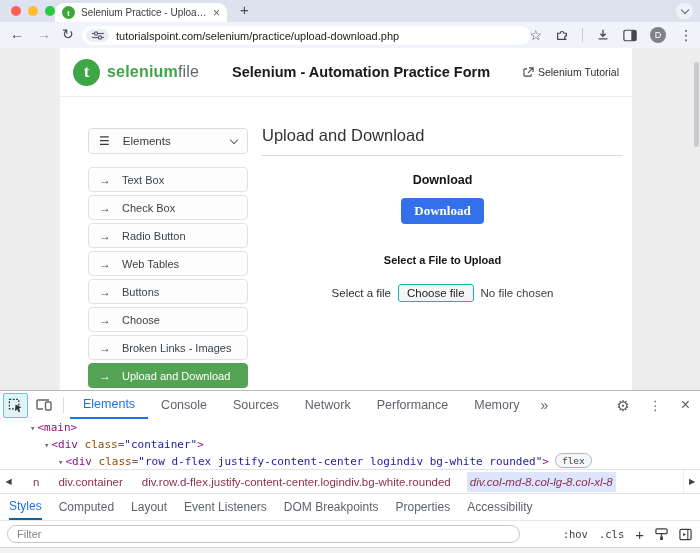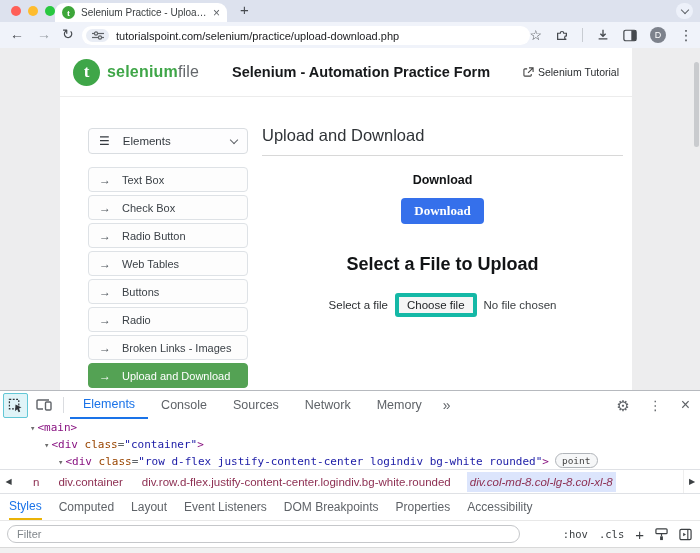--- a/index.html
+++ b/index.html
@@ -62,23 +62,23 @@
   .sb-item .lbl { font-size:11px; color:#3c4248; margin-left:11px; white-space:nowrap; }
   .sb-item.active { background:#54a254; border-color:#54a254; }
   .sb-item.active .arr, .sb-item.active .lbl { color:#fff; font-weight:500; }
 
   .content { position:absolute; left:202px; top:78px; width:361px; }
   .content h1 { font-size:16.5px; font-weight:500; color:#2f3337; padding-bottom:10px; border-bottom:1px solid #d8d8d8; }
   .center-col { text-align:center; }
   .dl-title { margin-top:17px; font-size:12.5px; font-weight:700; color:#121416; }
   .dl-btn { display:inline-block; margin-top:11px; background:#3570eb; color:#fff;
             font:bold 13px "Liberation Serif", serif; padding:5px 13px; border-radius:4px; border:none; }
-  .up-title { margin-top:30px; font-size:18px; font-weight:700; color:#121416; }
+  .up-title { margin-top:30px; font-size:11px; font-weight:700; color:#121416; }
   .file-row { margin-top:18px; display:inline-flex; align-items:center; gap:7px; font-size:11.5px; color:#2b2e31; }
-  .choose-btn { border:4px solid #14b8a6; background:#f5f5f5; border-radius:3px; padding:2px 8px;
+  .choose-btn { border:1px solid #14b8a6; background:#f5f5f5; border-radius:3px; padding:2px 8px;
                 font-size:11.5px; color:#1c1e21; font-family:"Liberation Sans",sans-serif; }
   .no-file { color:#3c4043; }
 
   
   .devtools { position:absolute; left:0; top:390px; width:700px; height:163px; background:#fff; border-top:1px solid #b6b9be; }
   .dt-toolbar { position:absolute; left:0; top:0; width:700px; height:28px; }
   .inspect-btn { position:absolute; left:3px; top:2px; width:25px; height:25px; background:#e0f4f8;
                  border:1px solid #62c7d6; border-radius:2px; display:flex; align-items:center; justify-content:center; }
   .device-btn { position:absolute; left:36px; top:6px; }
   .dt-sep { position:absolute; left:63px; top:6px; width:1px; height:16px; background:#dadce0; }
@@ -100,21 +100,21 @@
             display:flex; align-items:center; overflow:hidden; }
   .crumb-nav { width:17px; height:100%; display:flex; align-items:center; justify-content:center;
                font-size:8px; color:#3c4043; flex:none; }
   .crumb-nav.right { position:absolute; right:0; top:0; background:#fff; border-left:1px solid #eee; }
   .crumb { font-size:11.5px; color:#8d2f52; margin-left:13px; padding:4px 3px; white-space:nowrap; }
   .crumb.selected { background:#dce5fc;font-style:italic; }
 
   .styles-tabs { position:absolute; left:0; top:102px; width:700px; height:28px; border-top:1px solid #dfe1e5;
                  border-bottom:1px solid #e8e8e8; display:flex; align-items:stretch; padding-left:9px; }
   .st-tab { font-size:12px; color:#5f6368; display:flex; align-items:center; margin-right:17px; white-space:nowrap; }
-  .st-tab.active { color:#1a73e8; border-bottom:2px solid #eab308; }
+  .st-tab.active { color:#1a73e8; border-bottom:2px solid #0369a1; }
 
   .filter-row { position:absolute; left:0; top:130px; width:700px; height:26px; display:flex; align-items:center; }
   .filter-input { margin-left:7px; width:513px; height:18px; border:1px solid #c5c7ca; border-radius:9px;
                   font-size:11px; padding:0 9px; color:#333; outline:none; font-family:"Liberation Sans",sans-serif; }
   .filter-input::placeholder { color:#80868b; }
   .fr-right { position:absolute; right:8px; top:0; height:26px; display:flex; align-items:center; gap:11px; }
   .fr-txt { font:10.5px "DejaVu Sans Mono", monospace; color:#3c4043; }
   .fr-plus { font-size:15px; color:#3c4043; position:relative; line-height:1; }
 
   .bottom-strip { position:absolute; left:0; top:156px; width:700px; height:7px; background:#f1f1f1; border-top:1px solid #d9d9d9; }
@@ -217,21 +217,21 @@
         <div class="sb-item">
             <span class="arr">→</span>
             <span class="lbl">Web Tables</span>
           </div>
         <div class="sb-item">
             <span class="arr">→</span>
             <span class="lbl">Buttons</span>
           </div>
         <div class="sb-item">
             <span class="arr">→</span>
-            <span class="lbl">Radio</span>
+            <span class="lbl">Choose</span>
           </div>
         <div class="sb-item">
             <span class="arr">→</span>
             <span class="lbl">Broken Links - Images</span>
           </div>
         <div class="sb-item active">
             <span class="arr">→</span>
             <span class="lbl">Upload and Download</span>
           </div>
       </div>
@@ -269,39 +269,40 @@
         <path d="M13 3 H2 a1 1 0 0 0 -1 1 v7 a1 1 0 0 0 1 1 h5"></path>
         <rect x="9.5" y="5" width="5.5" height="8" rx="1"></rect>
       </svg>
     </span>
     <span class="dt-sep"></span>
     <div class="dt-tabs">
       <span class="dt-tab active">Elements</span>
       <span class="dt-tab">Console</span>
       <span class="dt-tab">Sources</span>
       <span class="dt-tab">Network</span>
+      <span class="dt-tab">Performance</span>
       <span class="dt-tab">Memory</span>
       <span class="dt-more">»</span>
     </div>
     <div class="dt-right">
       <span style="font-size:15px">⚙</span>
       <span style="font-size:13px">⋮</span>
       <span style="font-size:16px">×</span>
     </div>
   </div>
 
   <div class="dom-tree">
     <div class="dom-line" style="padding-left:30px">
       <span class="tw">▾</span><span class="tk-tag">&lt;main&gt;</span>
     </div>
     <div class="dom-line" style="padding-left:44px">
       <span class="tw">▾</span><span class="tk-tag">&lt;div</span><span class="tk-attr"> class</span><span class="tk-plain">=</span><span class="tk-val">"container"</span><span class="tk-tag">&gt;</span>
     </div>
     <div class="dom-line" style="padding-left:58px">
-      <span class="tw">▾</span><span class="tk-tag">&lt;div</span><span class="tk-attr"> class</span><span class="tk-plain">=</span><span class="tk-val">"row d-flex justify-content-center logindiv bg-white rounded"</span><span class="tk-tag">&gt;</span><span class="badge-flex">point</span>
+      <span class="tw">▾</span><span class="tk-tag">&lt;div</span><span class="tk-attr"> class</span><span class="tk-plain">=</span><span class="tk-val">"row d-flex justify-content-center logindiv bg-white rounded"</span><span class="tk-tag">&gt;</span><span class="badge-flex">flex</span>
     </div>
   </div>
 
   <div class="crumbs">
     <span class="crumb-nav">◀</span>
     <span class="crumb">n</span>
     <span class="crumb">div.container</span>
     <span class="crumb">div.row.d-flex.justify-content-center.logindiv.bg-white.rounded</span>
     <span class="crumb selected">div.col-md-8.col-lg-8.col-xl-8</span>
     <span class="crumb-nav right">▶</span>

